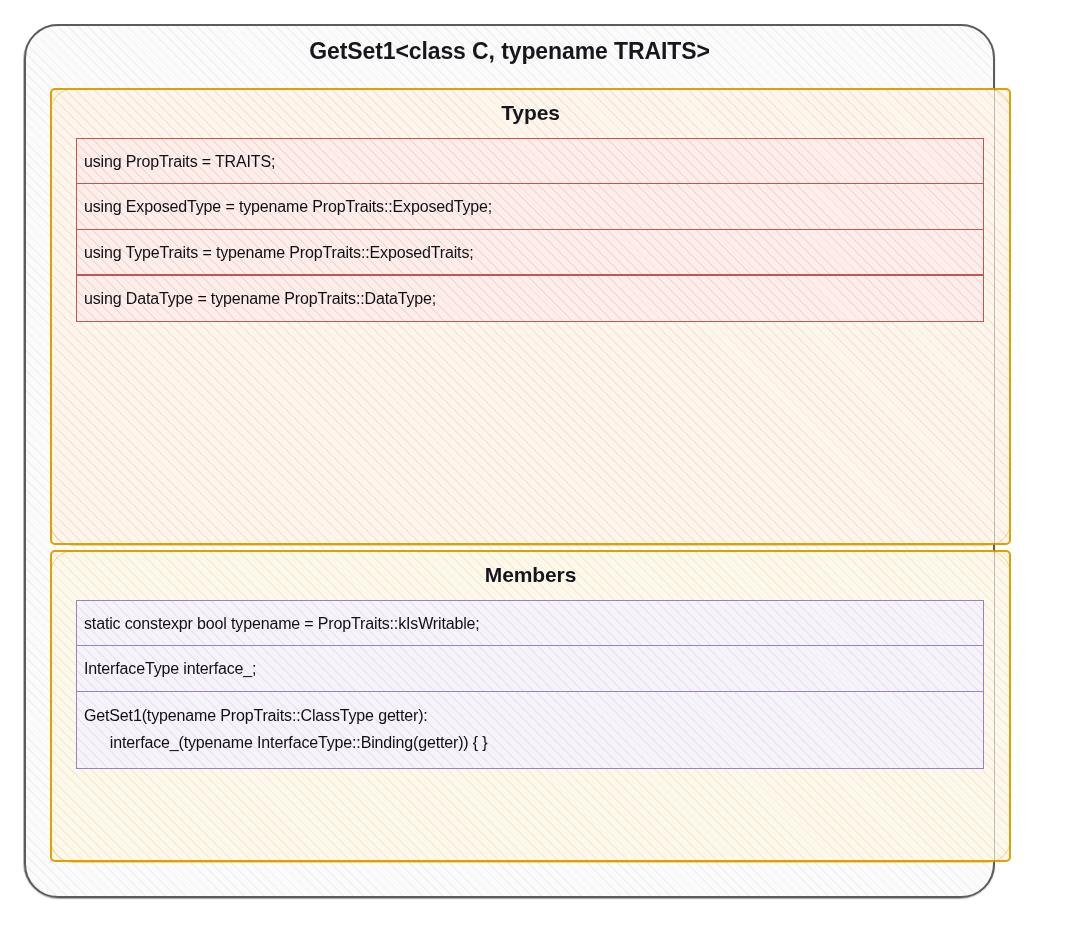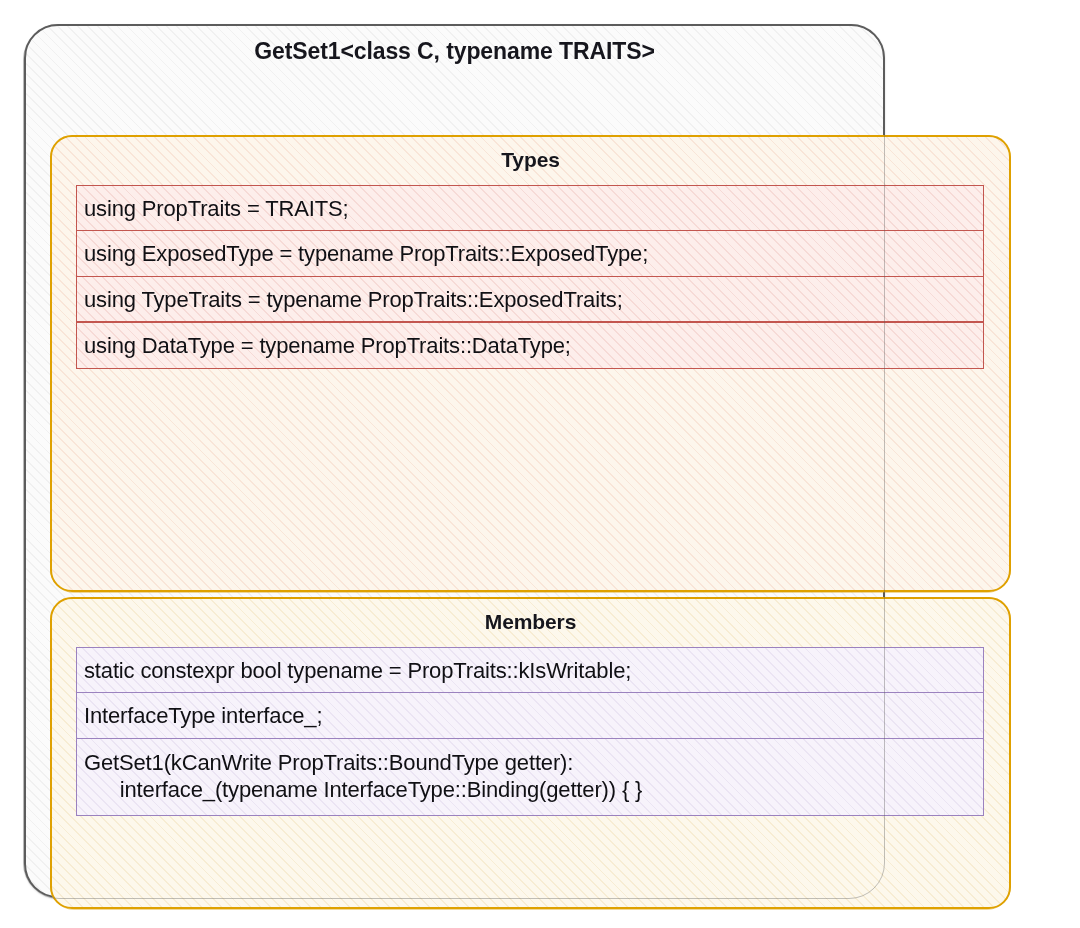--- a/index.html
+++ b/index.html
@@ -20,21 +20,21 @@
     width: 1080px;
     height: 928px;
     background: #ffffff;
   }
 
   
   .class-box {
     position: absolute;
     left: 24px;
     top: 24px;
-    width: 861px;
+    width: 971px;
     height: 874px;
     box-sizing: border-box;
     border: 2.2px solid #5c5c5c;
     border-radius: 34px;
     background-color: #fbfbfb;
     background-image: repeating-linear-gradient(
         45deg,
         rgba(150,150,150,0.10) 0px,
         rgba(150,150,150,0.10) 1.2px,
         rgba(255,255,255,0) 1.2px,
@@ -63,23 +63,22 @@
     letter-spacing: -0.1px;
     white-space: nowrap;
   }
 
   
   .section {
     position: absolute;
     left: 24px;
     box-sizing: border-box;
     border: 2.1px solid #dfa100;
-    border-radius: 22px;
+    border-radius: 5px;
     overflow: visible;
-    margin-top: 47px;
   }
   .section::after {
     content: "";
     position: absolute;
     left: -2.5px; top: -2px; right: -2px; bottom: -2.5px;
     border: 1px solid rgba(223,161,0,0.40);
     border-radius: 24px;
     pointer-events: none;
   }
   .section-types {
@@ -124,21 +123,21 @@
     position: absolute;
     left: 24px;
     top: 48px;
     width: 908px;
   }
 
   .row {
     box-sizing: border-box;
     position: relative;
     padding: 9px 0 9px 7px;
-    font-size: 22px;
+    font-size: 16px;
     line-height: 27px;
     color: #101014;
     white-space: pre;
     letter-spacing: -0.15px;
   }
 
   
   .rows-types .row {
     border: 1.6px solid #c3564f;
     border-bottom-width: 1.6px;
@@ -191,19 +190,19 @@
         <div class="row">using DataType = typename PropTraits::DataType;</div>
       </div>
     </div>
 
     <div class="section section-members">
       <div class="section-title">Members</div>
 
       <div class="row-stack rows-members">
         <div class="row">static constexpr bool typename = PropTraits::kIsWritable;</div>
         <div class="row">InterfaceType interface_;</div>
-        <div class="row row-tall">GetSet1(kCanWrite PropTraits::BoundType getter):
+        <div class="row row-tall">GetSet1(typename PropTraits::ClassType getter):
       interface_(typename InterfaceType::Binding(getter)) { }</div>
       </div>
     </div>
 
   </div>
 </div>
 
 </body></html>

